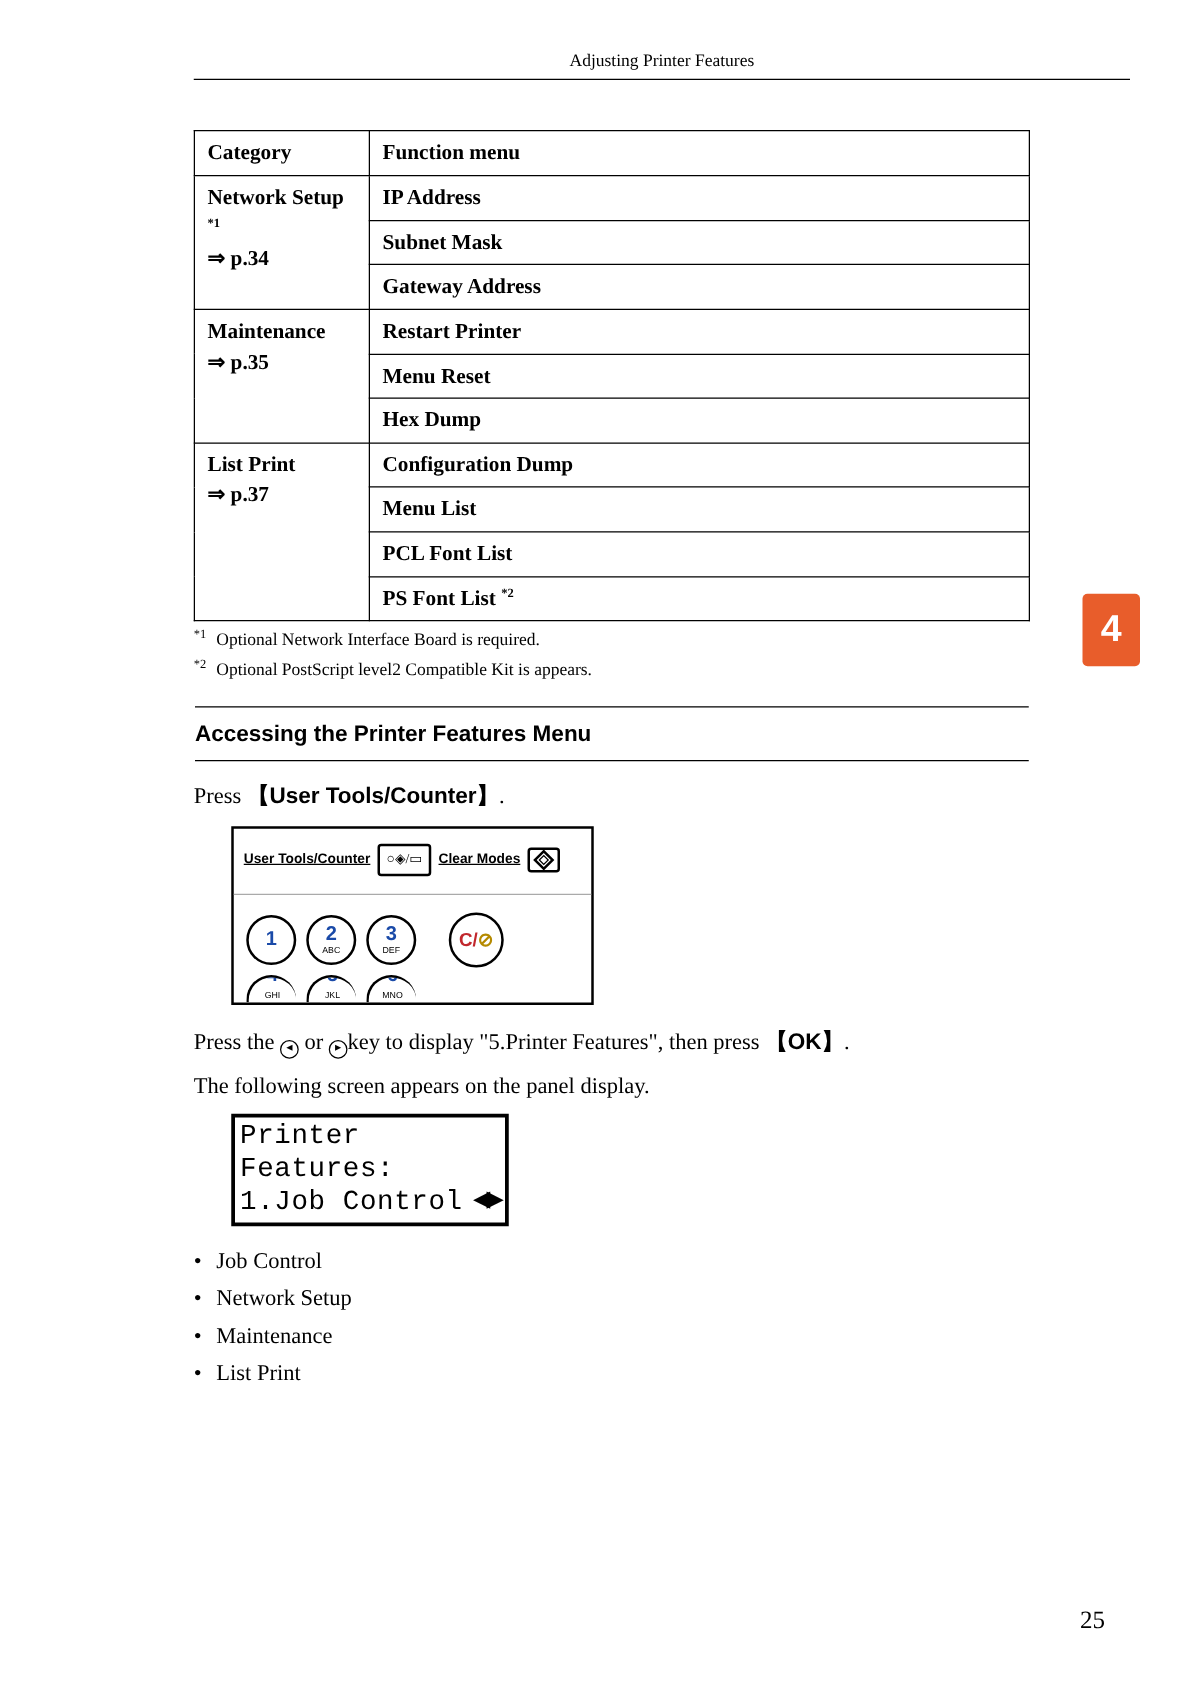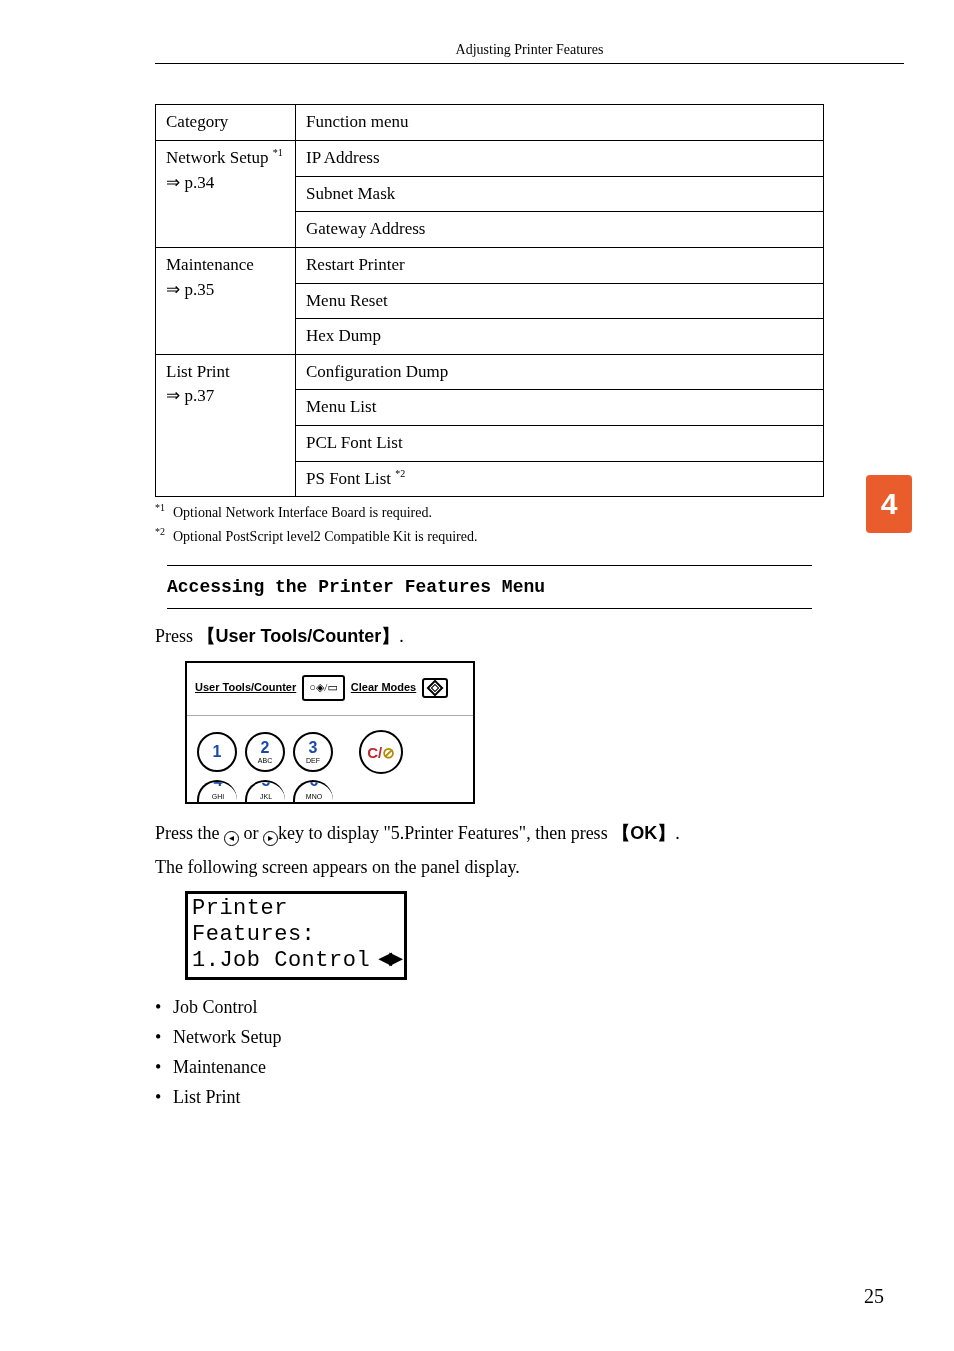--- a/index.html
+++ b/index.html
@@ -1,25 +1,25 @@
 <!DOCTYPE html>
 <html><head>
   <meta charset="utf-8">
   <style>
     *{box-sizing:border-box;margin:0;padding:0}
     body{font-family:"Palatino Linotype","Book Antiqua",Georgia,serif;font-size:18px;color:#000;line-height:1.45;width:954px;padding:40px 0 50px}
     .content{padding:0 130px 0 155px}
     .header-line{border-bottom:1px solid #000;margin:0 50px 40px 155px;padding-bottom:3px;text-align:center;font-size:14px}
     table{border-collapse:collapse;width:100%;margin-bottom:4px}
-    td,th{border:1px solid #000;padding:5px 10px;text-align:left;font-weight:normal;font-size:17px;vertical-align:top}
-    th{font-weight:normal}
+    td,th{border:1px solid #000;padding:5px 10px;text-align:left;font-weight:bold;font-size:17px;vertical-align:top}
+    th{font-weight:bold}
     .cat-cell{width:140px}
     .footnote{font-size:14px;margin-bottom:2px;padding-left:22px;text-indent:-22px}
     .fn-sup{font-size:10px;vertical-align:super;margin-right:8px}
-    .section-title{font-family:Liberation Mono, monospace;font-weight:bold;font-size:18px;border-top:1px solid #000;border-bottom:1px solid #000;padding:8px 0;margin:18px 12px 14px}
+    .section-title{font-family:Liberation Sans, sans-serif;font-weight:bold;font-size:18px;border-top:1px solid #000;border-bottom:1px solid #000;padding:8px 0;margin:18px 1px 14px}
     .press-line{margin-bottom:12px}
     .key{font-family:Arial,Helvetica,sans-serif;font-weight:bold}
     .bracket{font-family:Arial,Helvetica,sans-serif;font-weight:bold}
     .panel-img{border:2px solid #000;width:290px;margin-left:30px;margin-bottom:16px;background:#fff}
     .panel-top{display:flex;align-items:center;gap:6px;padding:12px 8px 14px;border-bottom:1px solid #aaa}
     .panel-label{font-family:Arial,sans-serif;font-weight:bold;font-size:11px;text-decoration:underline}
     .panel-btn{border:2.5px solid #000;border-radius:3px;padding:3px 5px;display:inline-flex;align-items:center;font-size:11px}
     .panel-keys{padding:14px 10px 6px;display:flex;align-items:center;gap:8px}
     .numkey{width:40px;height:40px;border:2px solid #000;border-radius:20px;display:flex;flex-direction:column;align-items:center;justify-content:center;font-family:Arial,sans-serif}
     .numkey .n{font-weight:bold;font-size:16px;color:#1a4aa8;line-height:1}
@@ -82,21 +82,21 @@
     <tr>
           <td>PCL Font List</td>
         </tr>
     <tr>
           <td>PS Font List <sup style="font-size:10px">*2</sup></td>
         </tr>
   </tbody>
     </table>
 
   <p class="footnote"><span class="fn-sup">*1</span><span>Optional Network Interface Board is required.</span></p>
-  <p class="footnote"><span class="fn-sup">*2</span><span>Optional PostScript level2 Compatible Kit is required.</span></p>
+  <p class="footnote"><span class="fn-sup">*2</span><span>Optional PostScript level2 Compatible Kit is appears.</span></p>
 
   <h3 class="section-title">Accessing the Printer Features Menu</h3>
 
   <p class="press-line">
     <span>Press </span><span class="bracket">【</span><span class="key">User Tools/Counter</span><span class="bracket">】</span><span>.</span>
   </p>
 
   <div class="panel-img">
     <div class="panel-top">
       <span class="panel-label">User Tools/Counter</span>

